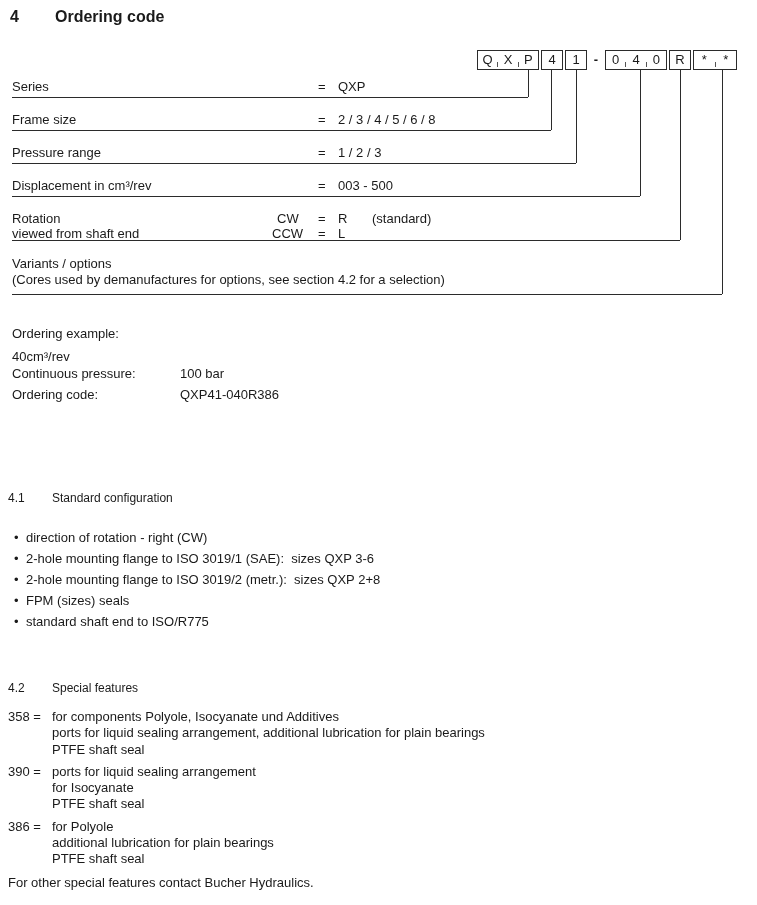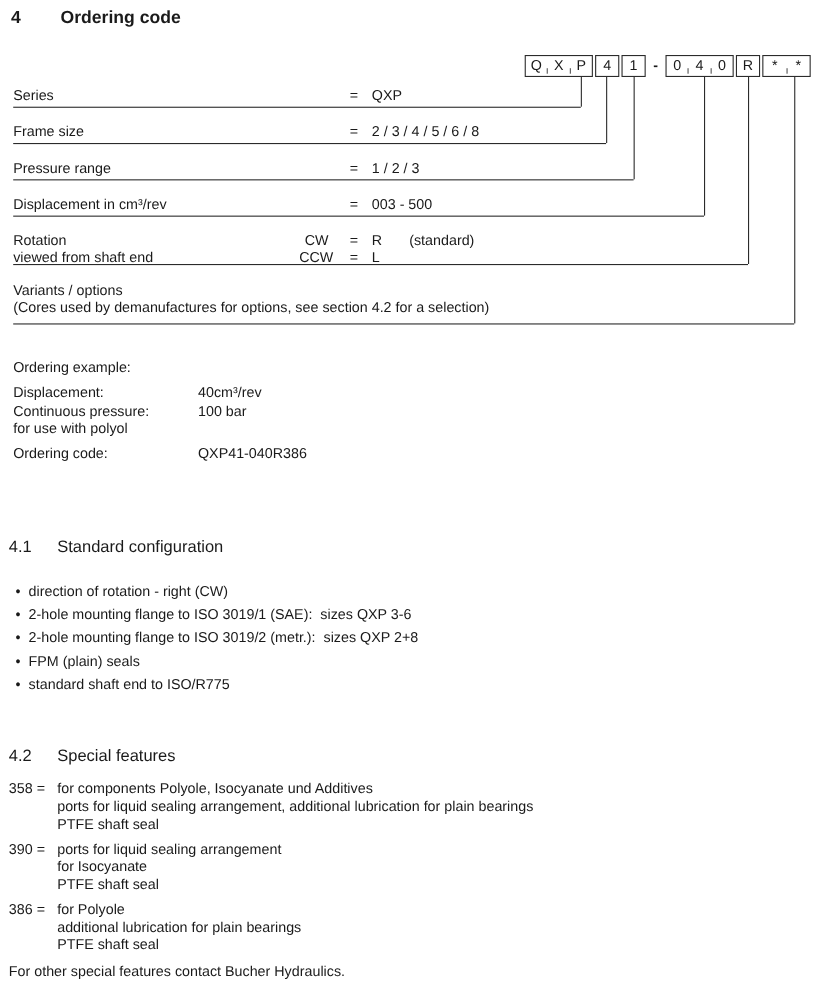--- a/index.html
+++ b/index.html
@@ -31,21 +31,21 @@
   .vline { position:absolute; width:0; border-left:1px solid #2b2b2b; }
 
   
   .ord-ex { position:absolute; left:12px; top:326px; }
   .ord-ex .heading { margin-bottom:7px; line-height:16px; }
   .ord-ex .row { display:flex; line-height:16.5px; }
   .ord-ex .row .lbl { width:168px; }
   .ord-ex .row.last { margin-top:5px; }
 
   
-  .sec-head { display:flex; font-size:15px; line-height:18px; }
+  .sec-head { display:flex; font-size:12px; line-height:18px; }
   .sec-head .num { width:44px; }
 
   .sec41 { position:absolute; left:8px; top:489px; width:740px; }
   .bullets { margin-top:20px; }
   .bullet { display:flex; line-height:21px; white-space:pre-wrap; }
   .bullet .dot { width:12px; margin-left:6px; }
 
   .sec42 { position:absolute; left:8px; top:679px; width:745px; }
   .sf-items { margin-top:12px; }
   .sf-item { display:grid; grid-template-columns:44px 1fr; line-height:16.3px; margin-bottom:6px; }
@@ -130,30 +130,25 @@
   <div class="vline" style="left:680px;top:70px;height:170px"></div>
 
   <span class="abs" style="left:12px;top:256px">Variants / options</span>
   <span class="abs" style="left:12px;top:272px">(Cores used by demanufactures for options, see section 4.2 for a selection)</span>
   <div class="hline" style="left:12px;top:294px;width:710px"></div>
   <div class="vline" style="left:722px;top:70px;height:224px"></div>
 
   <div class="ord-ex">
     <div class="heading">Ordering example:</div>
     <div class="row">
-      <span class="lbl">Displacement:</span>
       <span>40cm³/rev</span>
     </div>
     <div class="row">
       <span class="lbl">Continuous pressure:</span>
       <span>100 bar</span>
-    </div>
-    <div class="row">
-      <span class="lbl">for use with polyol</span>
-      <span></span>
     </div>
     <div class="row last">
       <span class="lbl">Ordering code:</span>
       <span>QXP41-040R386</span>
     </div>
   </div>
 
   <div class="sec41">
     <div class="sec-head">
       <span class="num">4.1</span>
@@ -167,21 +162,21 @@
       <div class="bullet">
         <span class="dot">•</span>
         <span>2-hole mounting flange to ISO 3019/1 (SAE):  sizes QXP 3-6</span>
       </div>
       <div class="bullet">
         <span class="dot">•</span>
         <span>2-hole mounting flange to ISO 3019/2 (metr.):  sizes QXP 2+8</span>
       </div>
       <div class="bullet">
         <span class="dot">•</span>
-        <span>FPM (plain) seals</span>
+        <span>FPM (sizes) seals</span>
       </div>
       <div class="bullet">
         <span class="dot">•</span>
         <span>standard shaft end to ISO/R775</span>
       </div>
     </div>
   </div>
 
   <div class="sec42">
     <div class="sec-head">

